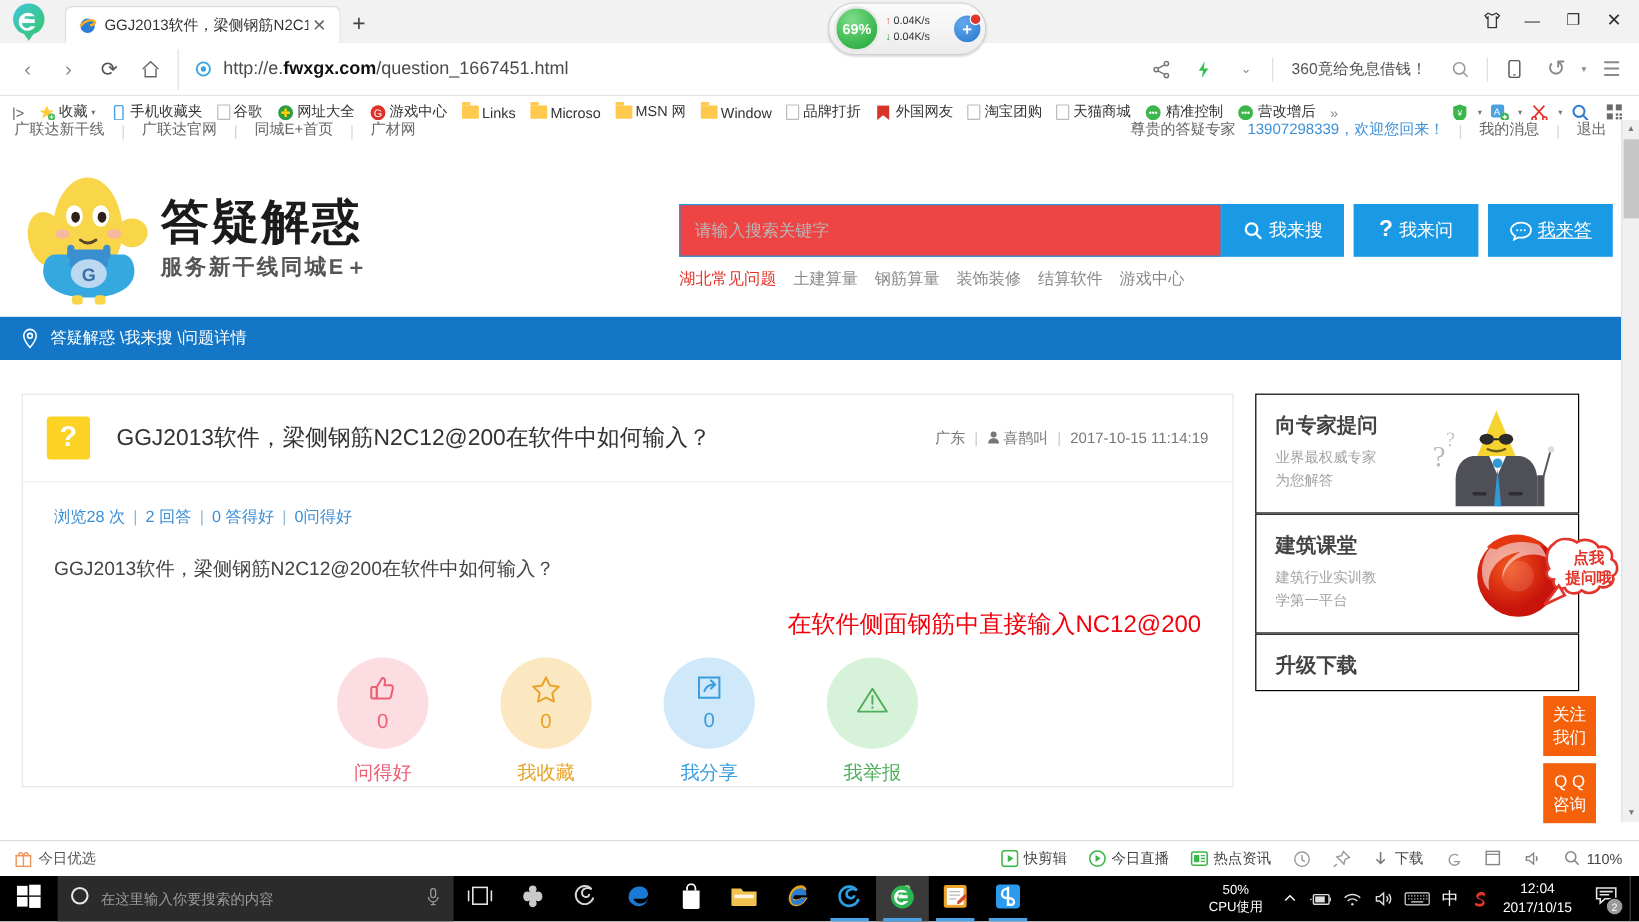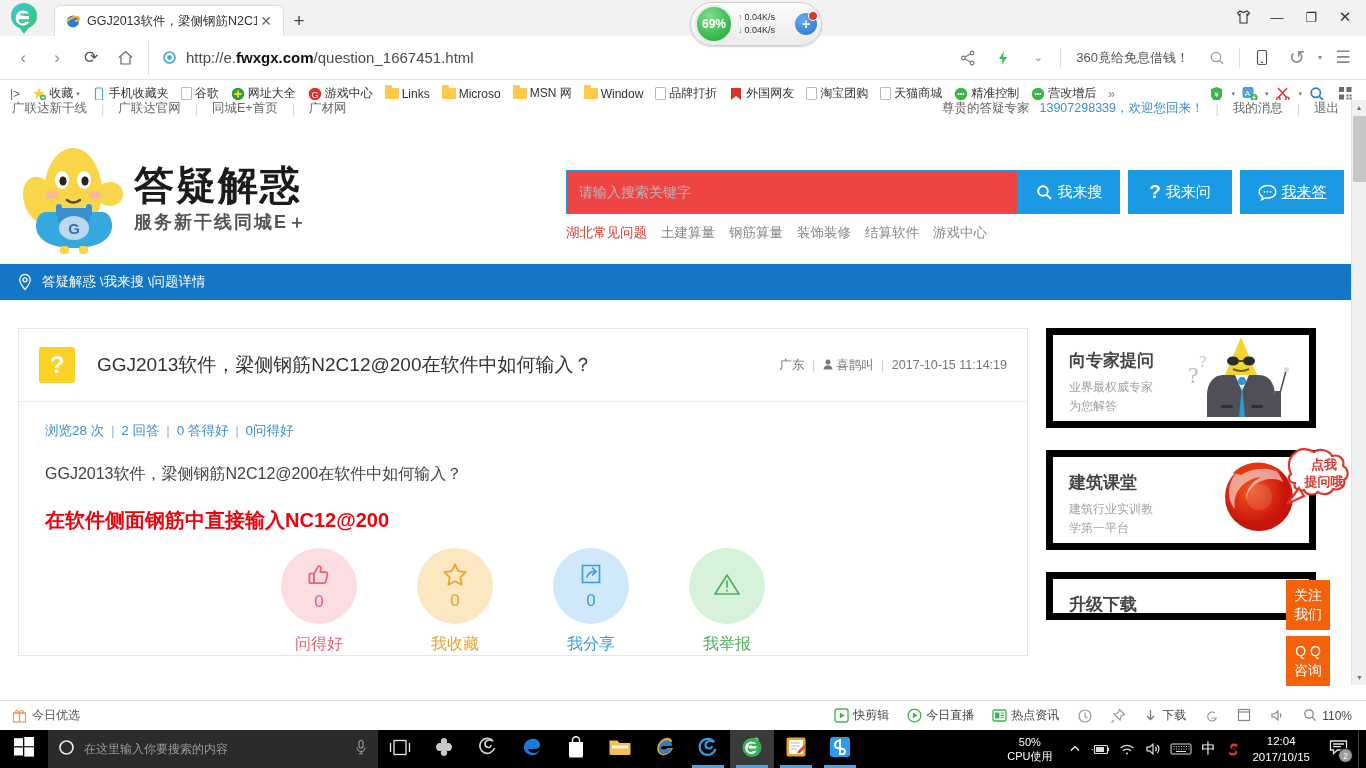--- a/index.html
+++ b/index.html
@@ -223,21 +223,21 @@
     margin-left: 22px; font-size: 19px; color: #333; flex: 1;
   }
   .q-meta { font-size: 12.5px; color: #777; white-space: nowrap; }
   .q-meta .sep { color: #ccc; margin: 0 4px; }
 
   .q-body { padding: 20px 26px 0 26px; }
   .q-stats { font-size: 13.5px; color: #3c8fd6; margin-bottom: 24px; }
   .q-stats .sep { color: #8cb9de; margin: 0 3px; }
   .q-desc { font-size: 16px; color: #444; margin-bottom: 22px; }
   .q-answer-hl {
-    font-size: 20px; font-weight: bold; color: #f3000b; text-align: left;
+    font-size: 20px; font-weight: normal; color: #f3000b; text-align: right;
     margin: 0 0 14px 0;
   }
 
   .actions { display: flex; justify-content: center; gap: 56px; margin-top: 8px; }
   .action { width: 80px; text-align: center; }
   .act-circle {
     width: 76px; height: 76px; border-radius: 50%; margin: 0 auto;
     display: flex; flex-direction: column; align-items: center;
     justify-content: center; gap: 1px;
   }
@@ -248,23 +248,22 @@
   .a-fav .act-circle { background: #fbe7c0; }
   .a-fav, .a-fav .act-count, .a-fav .act-label { color: #e8a32b; }
   .a-share .act-circle { background: #cfe9fa; }
   .a-share, .a-share .act-count, .a-share .act-label { color: #3a9de0; }
   .a-report .act-circle { background: #d6f2d8; }
   .a-report, .a-report .act-label { color: #4fae5c; }
 
   
   .col-side { width: 270px; flex: none; }
   .side-card {
-    border: 7px solid #000000; background: #fff; height: 100px;
+    border: 1px solid #000000; background: #fff; height: 100px;
     padding: 14px 16px; position: relative; overflow: hidden;
-    margin-bottom: 22px;
   }
   .side-title { font-size: 17px; color: #444; font-weight: bold; }
   .side-sub {
     font-size: 12px; color: #a2a2a2; line-height: 19px; margin-top: 6px;
     width: 130px;
   }
   .card-art { position: absolute; right: 6px; bottom: 0; }
 
   
   .float-tabs { position: absolute; right: 0; top: 130px; width: 44px; z-index: 20; }

